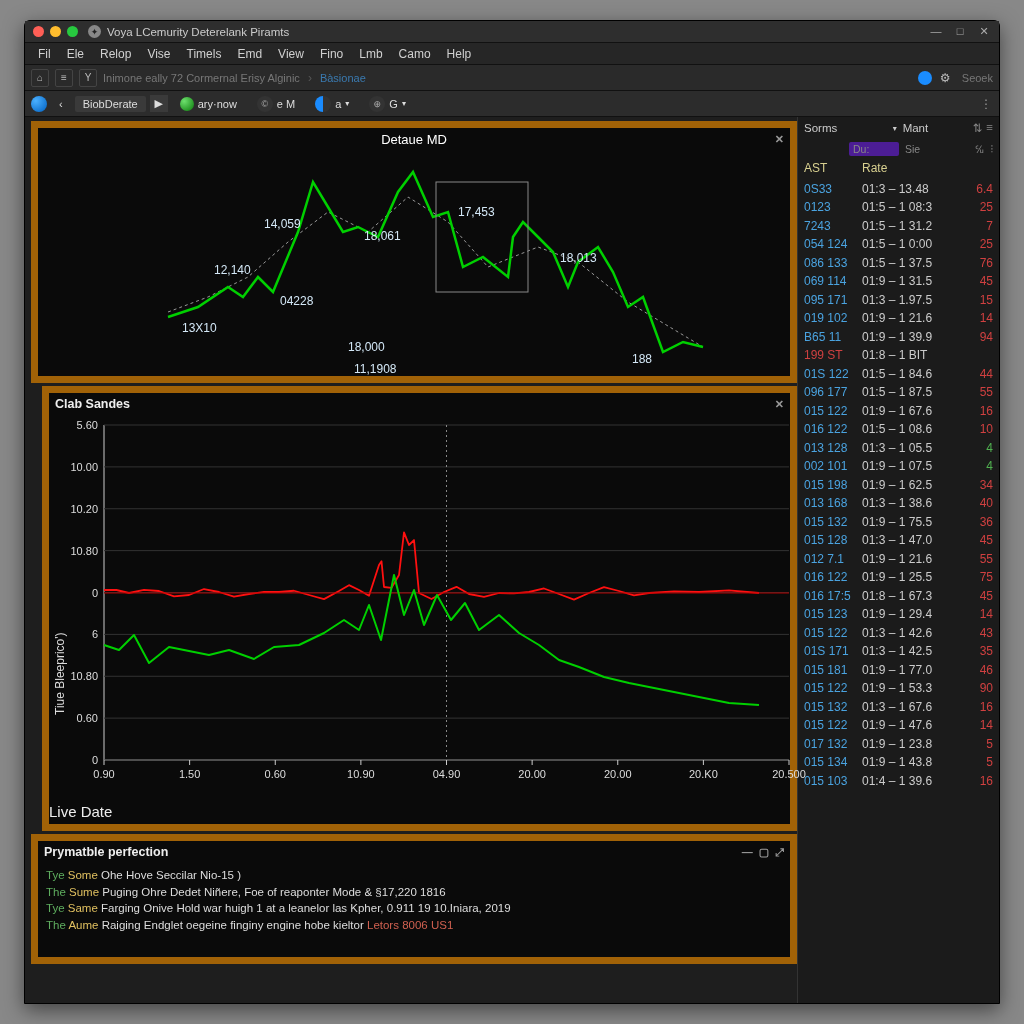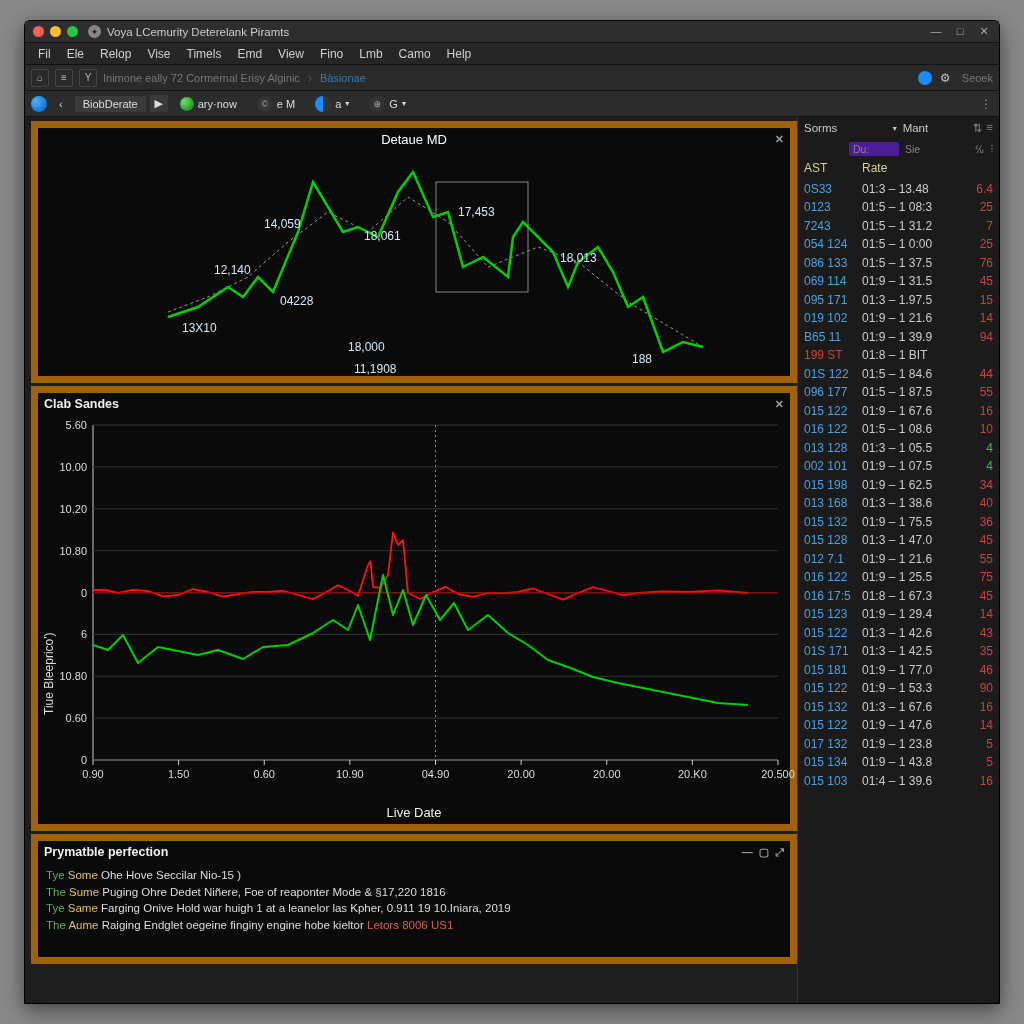--- a/index.html
+++ b/index.html
@@ -58,26 +58,26 @@
 .content { flex:1; display:flex; min-height:0;}
 .main-col { flex:1; display:flex; flex-direction:column; padding:4px 0 4px 6px; min-width:0; gap:3px;}
 .side-col { width:202px; border-left:1px solid #333; background:#1b1b1b; display:flex; flex-direction:column;}
 .panel { background:#0a0a0a; border:7px solid #a16207; display:flex; flex-direction:column; position:relative;}
 .panel-head { height:22px; display:flex; align-items:center; padding:0 6px; color:#eee; font-size:12.5px; font-weight:600;}
 .panel-head .icons { margin-left:auto; display:flex; gap:6px; color:#999; font-size:11px;}
 .panel-head .icons span { cursor:pointer; }
 .chart-area { flex:1; position:relative; }
 svg { position:absolute; top:0; left:0; }
 .sparkline-panel { height: 262px; }
-.main-chart-panel { height: 445px; }
+.main-chart-panel { height: 445px; margin-left: 11px; }
 .log-panel { height: 130px; }
 .spark-title { color:#fff; font-size:13px; text-align:center; padding-top:4px;}
 .annotation { position:absolute; color:#d4e8f7; font-size:12px; white-space:nowrap; }
 .y-label { position:absolute; left:4px; transform:rotate(-90deg); transform-origin:left top; font-size:12px; color:#ddd; white-space:nowrap;}
-.x-label { text-align:center; color:#eee; font-size:13px; }
+.x-label { text-align:left; color:#eee; font-size:15px; }
 .log-lines { padding:4px 8px; font-size:11.5px; line-height:1.45; color:#999;}
 .log-lines .k1 { color:#5fae5f;margin-top:40px; } .log-lines .k2 { color:#e0c060; } .log-lines .r {color:#d06050;}
 .side-head { height:22px; display:flex; align-items:center; padding:0 6px; color:#ccc; font-size:11.5px; gap:6px;}
 .side-head .col1 { flex:1;} .side-head .col2 { width:64px;}
 .side-head .micons { margin-left:auto; display:flex; gap:4px; color:#888;}
 .side-sub { height:20px; display:flex; align-items:center; padding:0 6px; color:#888; font-size:10.5px; gap:6px;}
 .side-sub .c1 { width:50px; background:#4c1d95; padding:1px 4px; border-radius:2px;margin-left:45px;}
 .data-body { flex:1; overflow:hidden; padding:2px 0;}
 .drow { display:flex; padding:1px 6px; font-size:12px; align-items:center; height:18.5px;}
 .drow .c-a { width:58px; color:#4aa3e0;}

